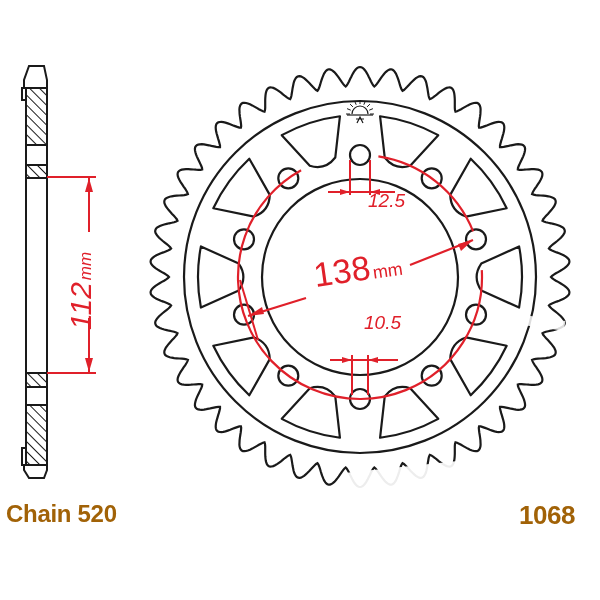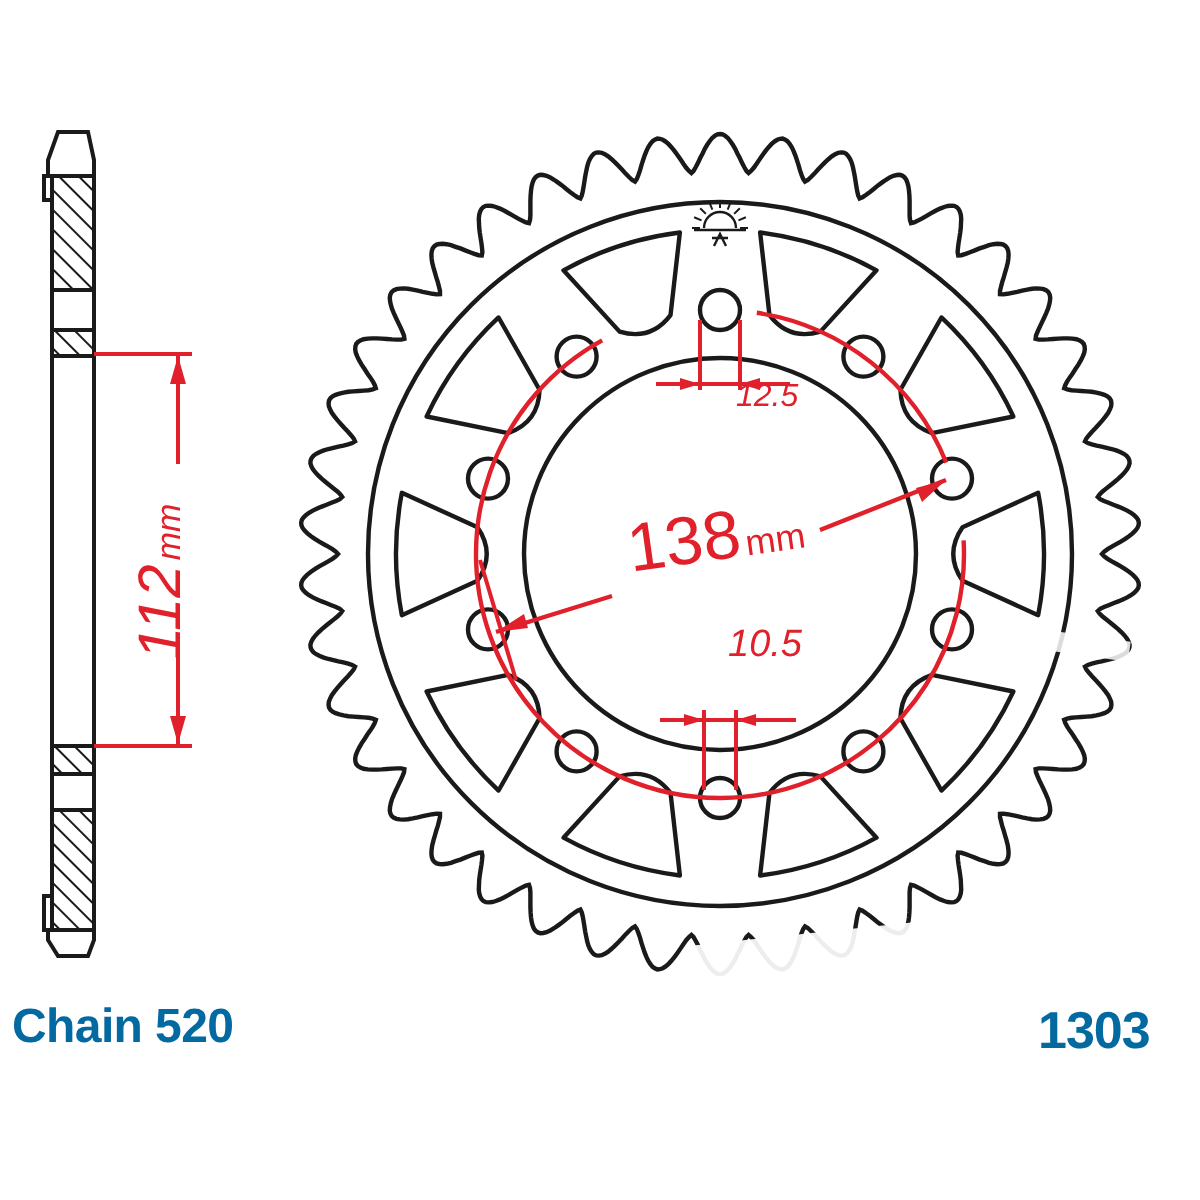--- a/index.html
+++ b/index.html
@@ -1,25 +1,25 @@
 <!DOCTYPE html>
 <html><head>
 <meta charset="utf-8">
 <style>
   html, body { margin: 0; padding: 0; background: #ffffff; }
   body { width: 600px; height: 600px; position: relative; overflow: hidden;
          font-family: "Liberation Sans", sans-serif; }
   #canvas { position: absolute; left: 0; top: 0; width: 600px; height: 600px; }
-  .lbl { position: absolute; font-family: "Liberation Sans", sans-serif; color: #0369a1;
+  .lbl { position: absolute; font-family: "Liberation Sans", sans-serif; color: #a16207;
          font-weight: bold; white-space: nowrap; }
   #chain-label { left: 6px; top: 500px; font-size: 24px; letter-spacing: -0.3px; }
   #part-number { left: 519px; top: 500px; font-size: 26px; letter-spacing: -0.5px; }
   .dimtxt { position: absolute; color: #e0202a; font-family: "Liberation Sans", sans-serif;
             font-style: italic; white-space: nowrap; }
-  #dim-bore { left: 368px; top: 190px; font-size: 16px; }
+  #dim-bore { left: 368px; top: 190px; font-size: 19px; }
   #dim-bore-low { left: 364px; top: 312px; font-size: 19px; }
   #dim-pcd { left: 314px; top: 256px; font-size: 34px; font-style: normal;
              transform: rotate(-8deg); transform-origin: left center; }
   #dim-pcd .unit { font-size: 18px; margin-left: 2px; }
   #dim-side-wrap { position: absolute; left: 64px; top: 330px; width: 0; height: 0; }
   #dim-side-wrap span.val { position: absolute; left: 0; top: 0; font-size: 30px;
               transform: rotate(-90deg); transform-origin: left top; color: #e0202a;
               font-style: italic; white-space: nowrap; }
   .wm { position: absolute; background: #ffffff; }
 </style>
@@ -116,21 +116,21 @@
       <line x1="330" y1="360" x2="398" y2="360" stroke="#e0202a" stroke-width="2"></line>
       <polygon points="352,360 342,357 342,363" fill="#e0202a"></polygon>
       <polygon points="368,360 378,357 378,363" fill="#e0202a"></polygon>
     </g>
 </svg>
 
 <div class="wm" style="left:345px;top:463px;width:190px;height:22px;transform:rotate(-6deg);opacity:0.92;"></div>
 <div class="wm" style="left:495px;top:316px;width:70px;height:10px;transform:rotate(8deg);opacity:0.85;"></div>
 
 <div class="lbl" id="chain-label">Chain 520</div>
-<div class="lbl" id="part-number">1303</div>
+<div class="lbl" id="part-number">1068</div>
 
 <div class="dimtxt" id="dim-bore">12.5</div>
 <div class="dimtxt" id="dim-bore-low">10.5</div>
 <div class="dimtxt" id="dim-pcd">
   <span>138</span><span class="unit">mm</span>
 </div>
 <div id="dim-side-wrap">
   <span class="val"><span>112</span><span style="font-size:17px;margin-left:2px;">mm</span></span>
 </div>
 

